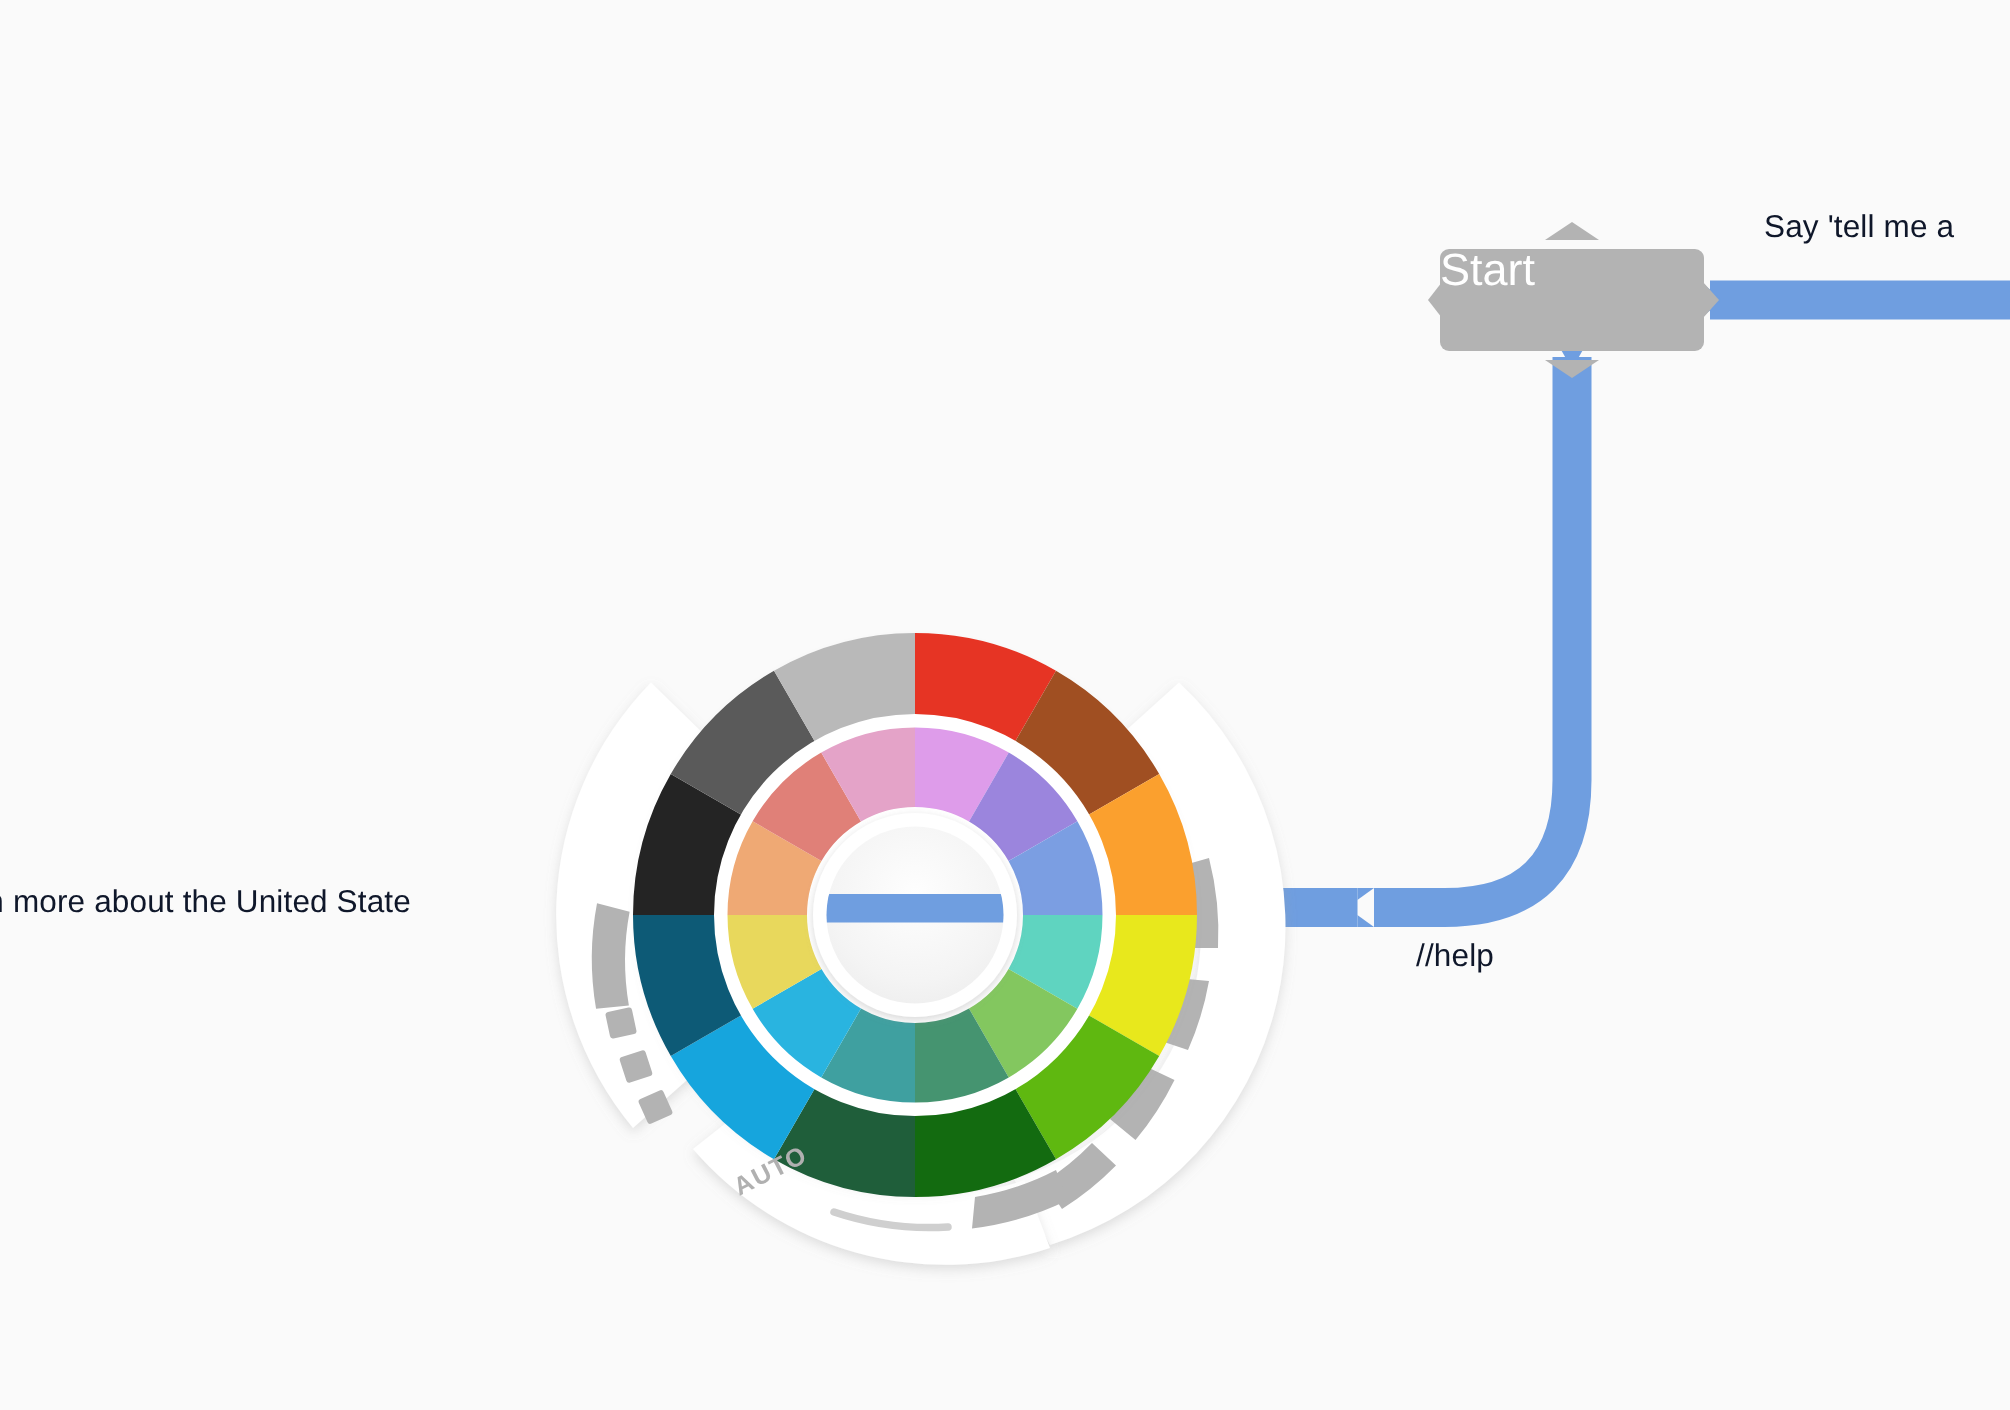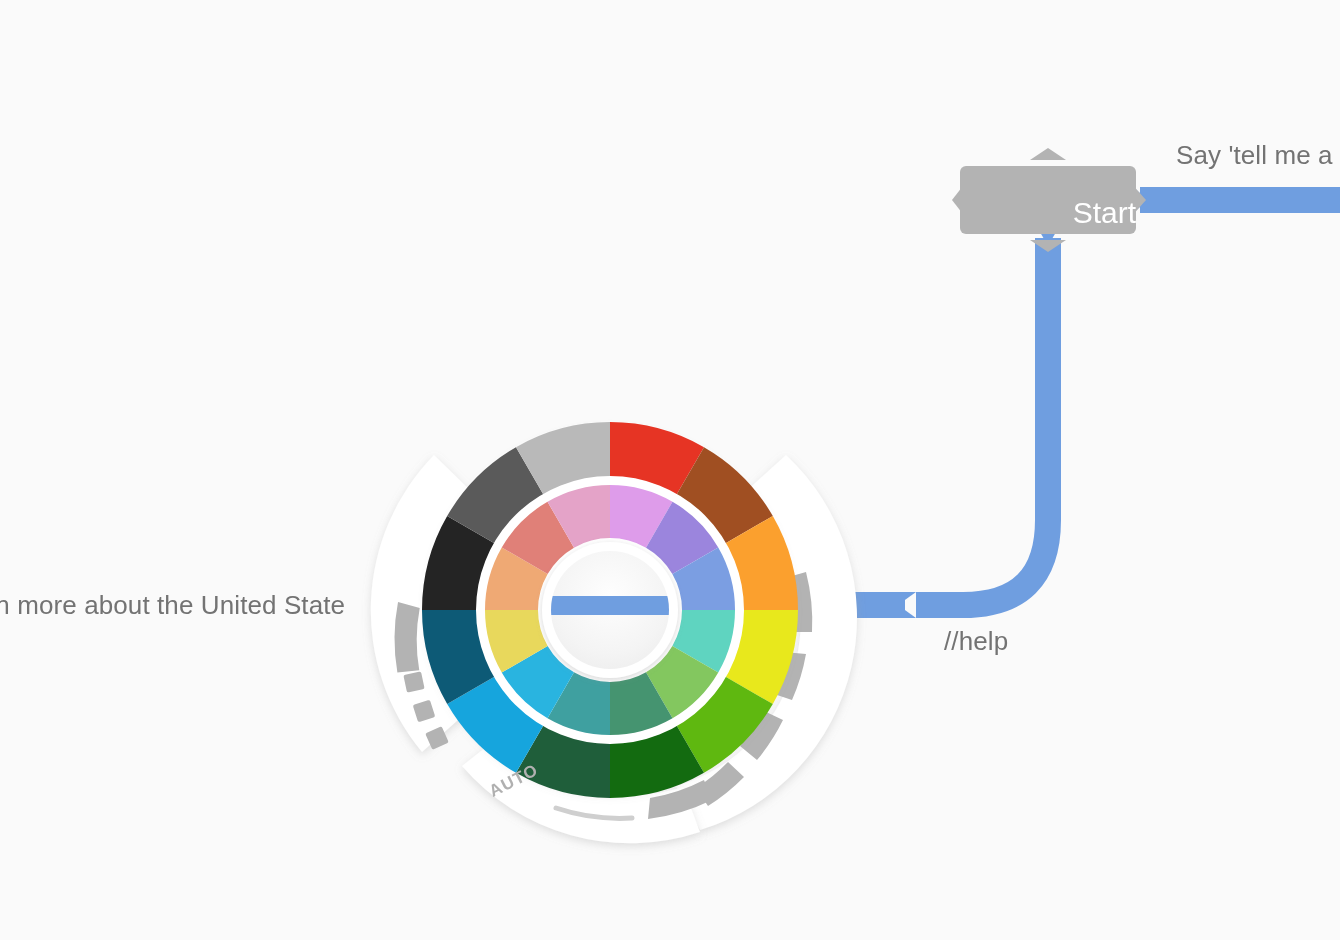--- a/index.html
+++ b/index.html
@@ -14,34 +14,34 @@
     width: 1340px; height: 940px;
     background: #fafafa;
   }
   #canvas-svg {
     position: absolute;
     left: 0; top: 0;
     width: 1340px; height: 940px;
   }
   .flow-label {
     position: absolute;
-    color: #737373;
-    font-size: 26px;
+    color: #0f172a;
+    font-size: 21px;
     font-family: "Liberation Sans", sans-serif;
     white-space: nowrap;
     letter-spacing: 0.1px;
   }
   #label-say  { left: 1176px; top: 140px; }
   #label-help { left: 913px;  top: 626px; margin-left: 31px; }
   #label-learn{ left: -28px;  top: 590px; }
   #start-text {
     position: absolute;
-    left: 960px; top: 196px;
+    left: 960px; top: 164px;
     width: 176px;
-    text-align: right;
+    text-align: left;
     color: #ffffff;
     font-size: 30px;
     font-family: "Liberation Sans", sans-serif;
     pointer-events: none;
   }
   #auto-label {
     position: absolute;
     left: 486px; top: 784px;
     color: #b0b0b0;
     font-size: 17px;

